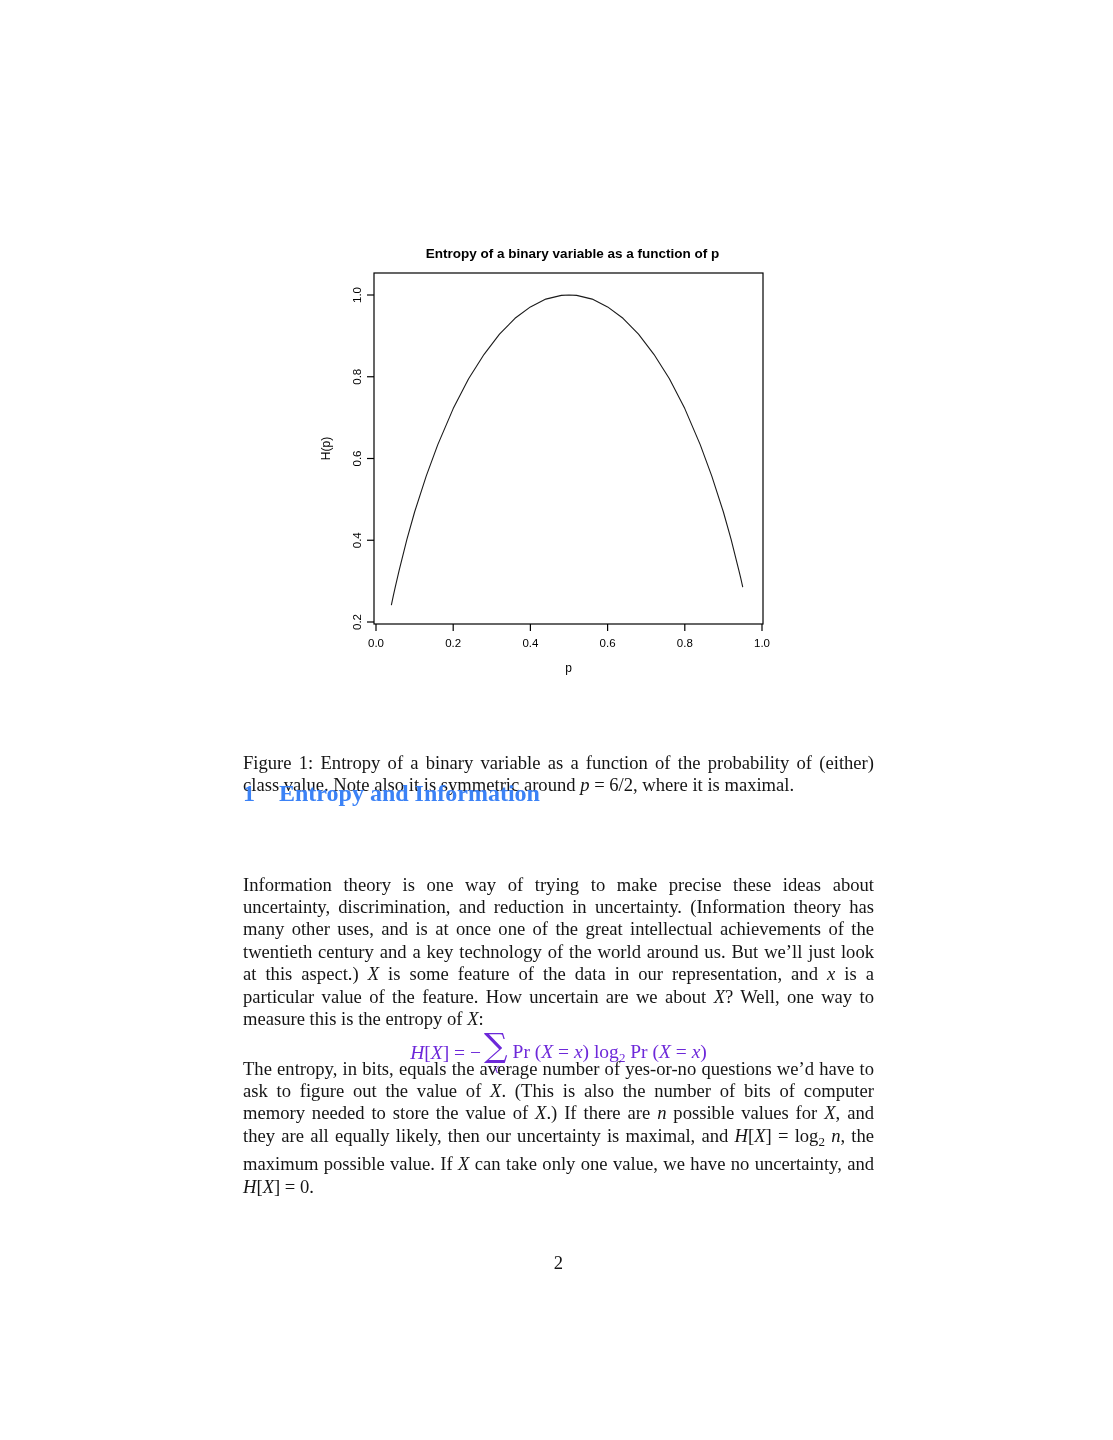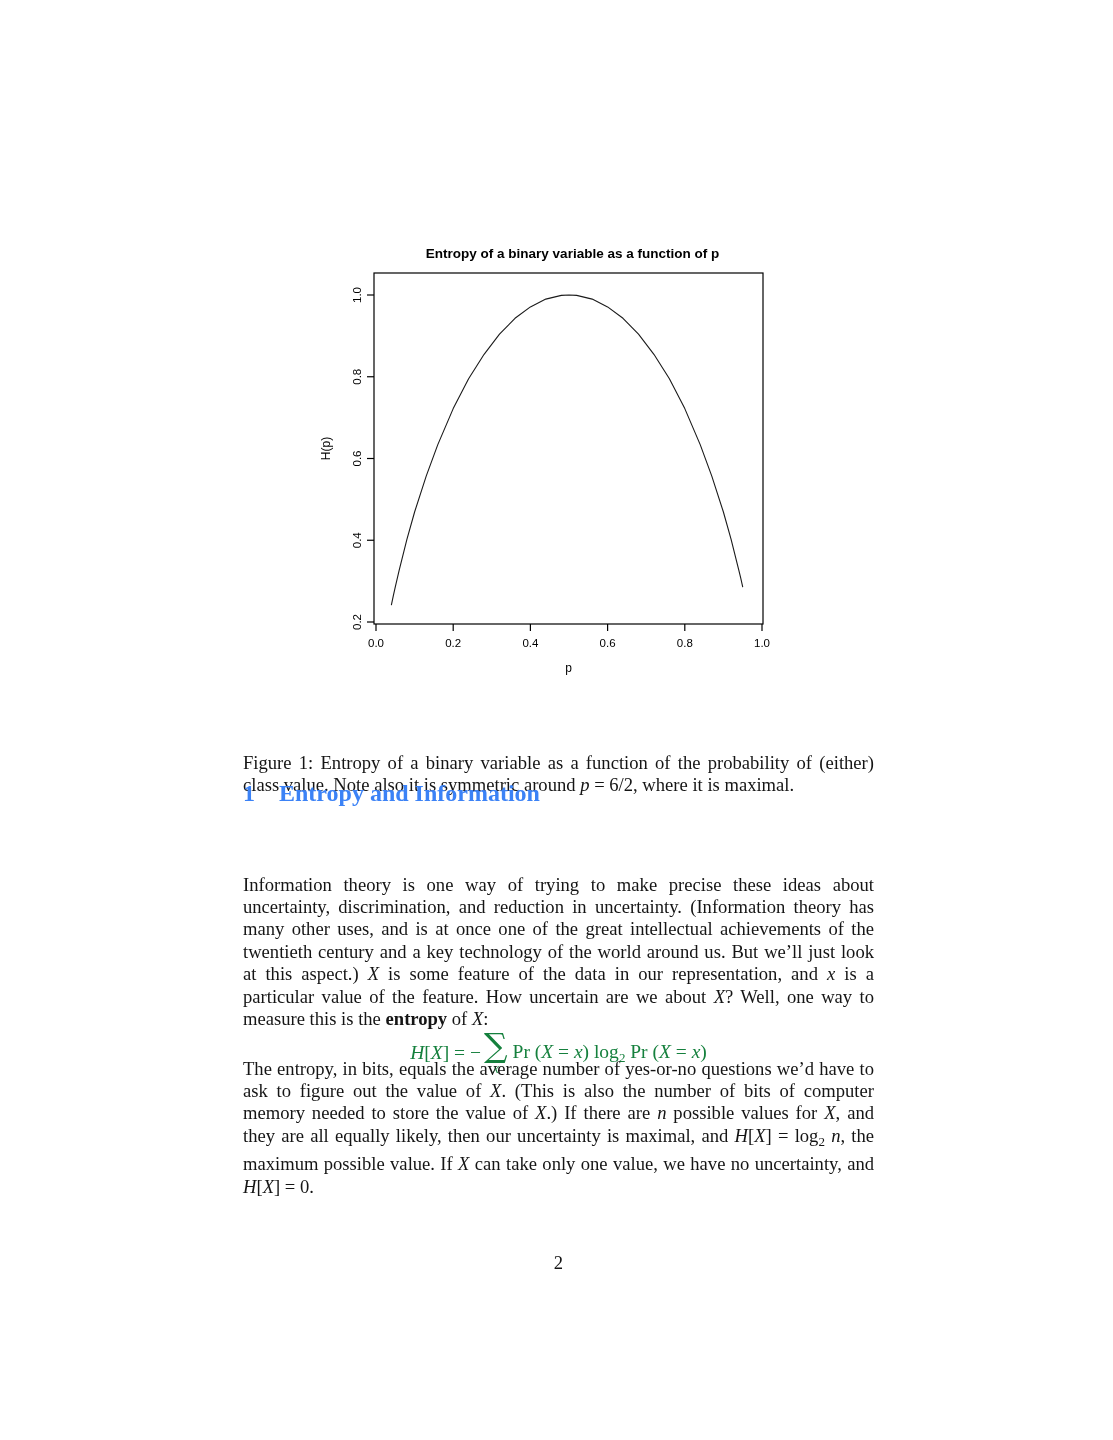--- a/index.html
+++ b/index.html
@@ -8,27 +8,27 @@
   .chart-svg{position:absolute;left:310px;top:232px;width:510px;height:465px;}
   .textblock{position:absolute;left:243px;width:631px;font-size:18.6px;line-height:22.4px;
              text-align:justify;color:#151515;}
   .caption{top:733px;}
   .heading{position:absolute;left:243px;top:780px;width:631px;font-weight:bold;font-size:24px;
            color:#3b82f6;}
   .heading .secnum{display:inline-block;margin-right:24px;}
   .para1{top:855px;}
   .para2{top:1039px;}
   .equation{position:absolute;left:243px;top:1020px;width:631px;height:66px;
-            display:flex;justify-content:center;align-items:center;font-size:19.5px;color:#15803d;}
+            display:flex;justify-content:center;align-items:center;font-size:19.5px;color:#6d28d9;}
   .equation .piece{white-space:pre;}
   .sum{display:inline-flex;flex-direction:column;align-items:center;margin:0 5px 0 3px;}
   .sigma{font-size:33px;line-height:30px;font-family:"DejaVu Serif", serif;}
   .sum-sub{font-style:italic;font-size:14px;line-height:14px;margin-top:1px;}
   .seg-i{font-style:italic;}
-  .seg-b{font-weight:bold;}
+  .seg-b{font-weight:normal;}
   .seg-sub{font-size:13px;vertical-align:-4px;}
   .pagenum{position:absolute;left:243px;top:1252px;width:631px;text-align:center;
            font-size:18.6px;color:#151515;}
 </style>
 </head>
 <body>
 
 <div class="page">
 
   <svg class="chart-svg" viewBox="0 0 510 465" xmlns="http://www.w3.org/2000/svg">

